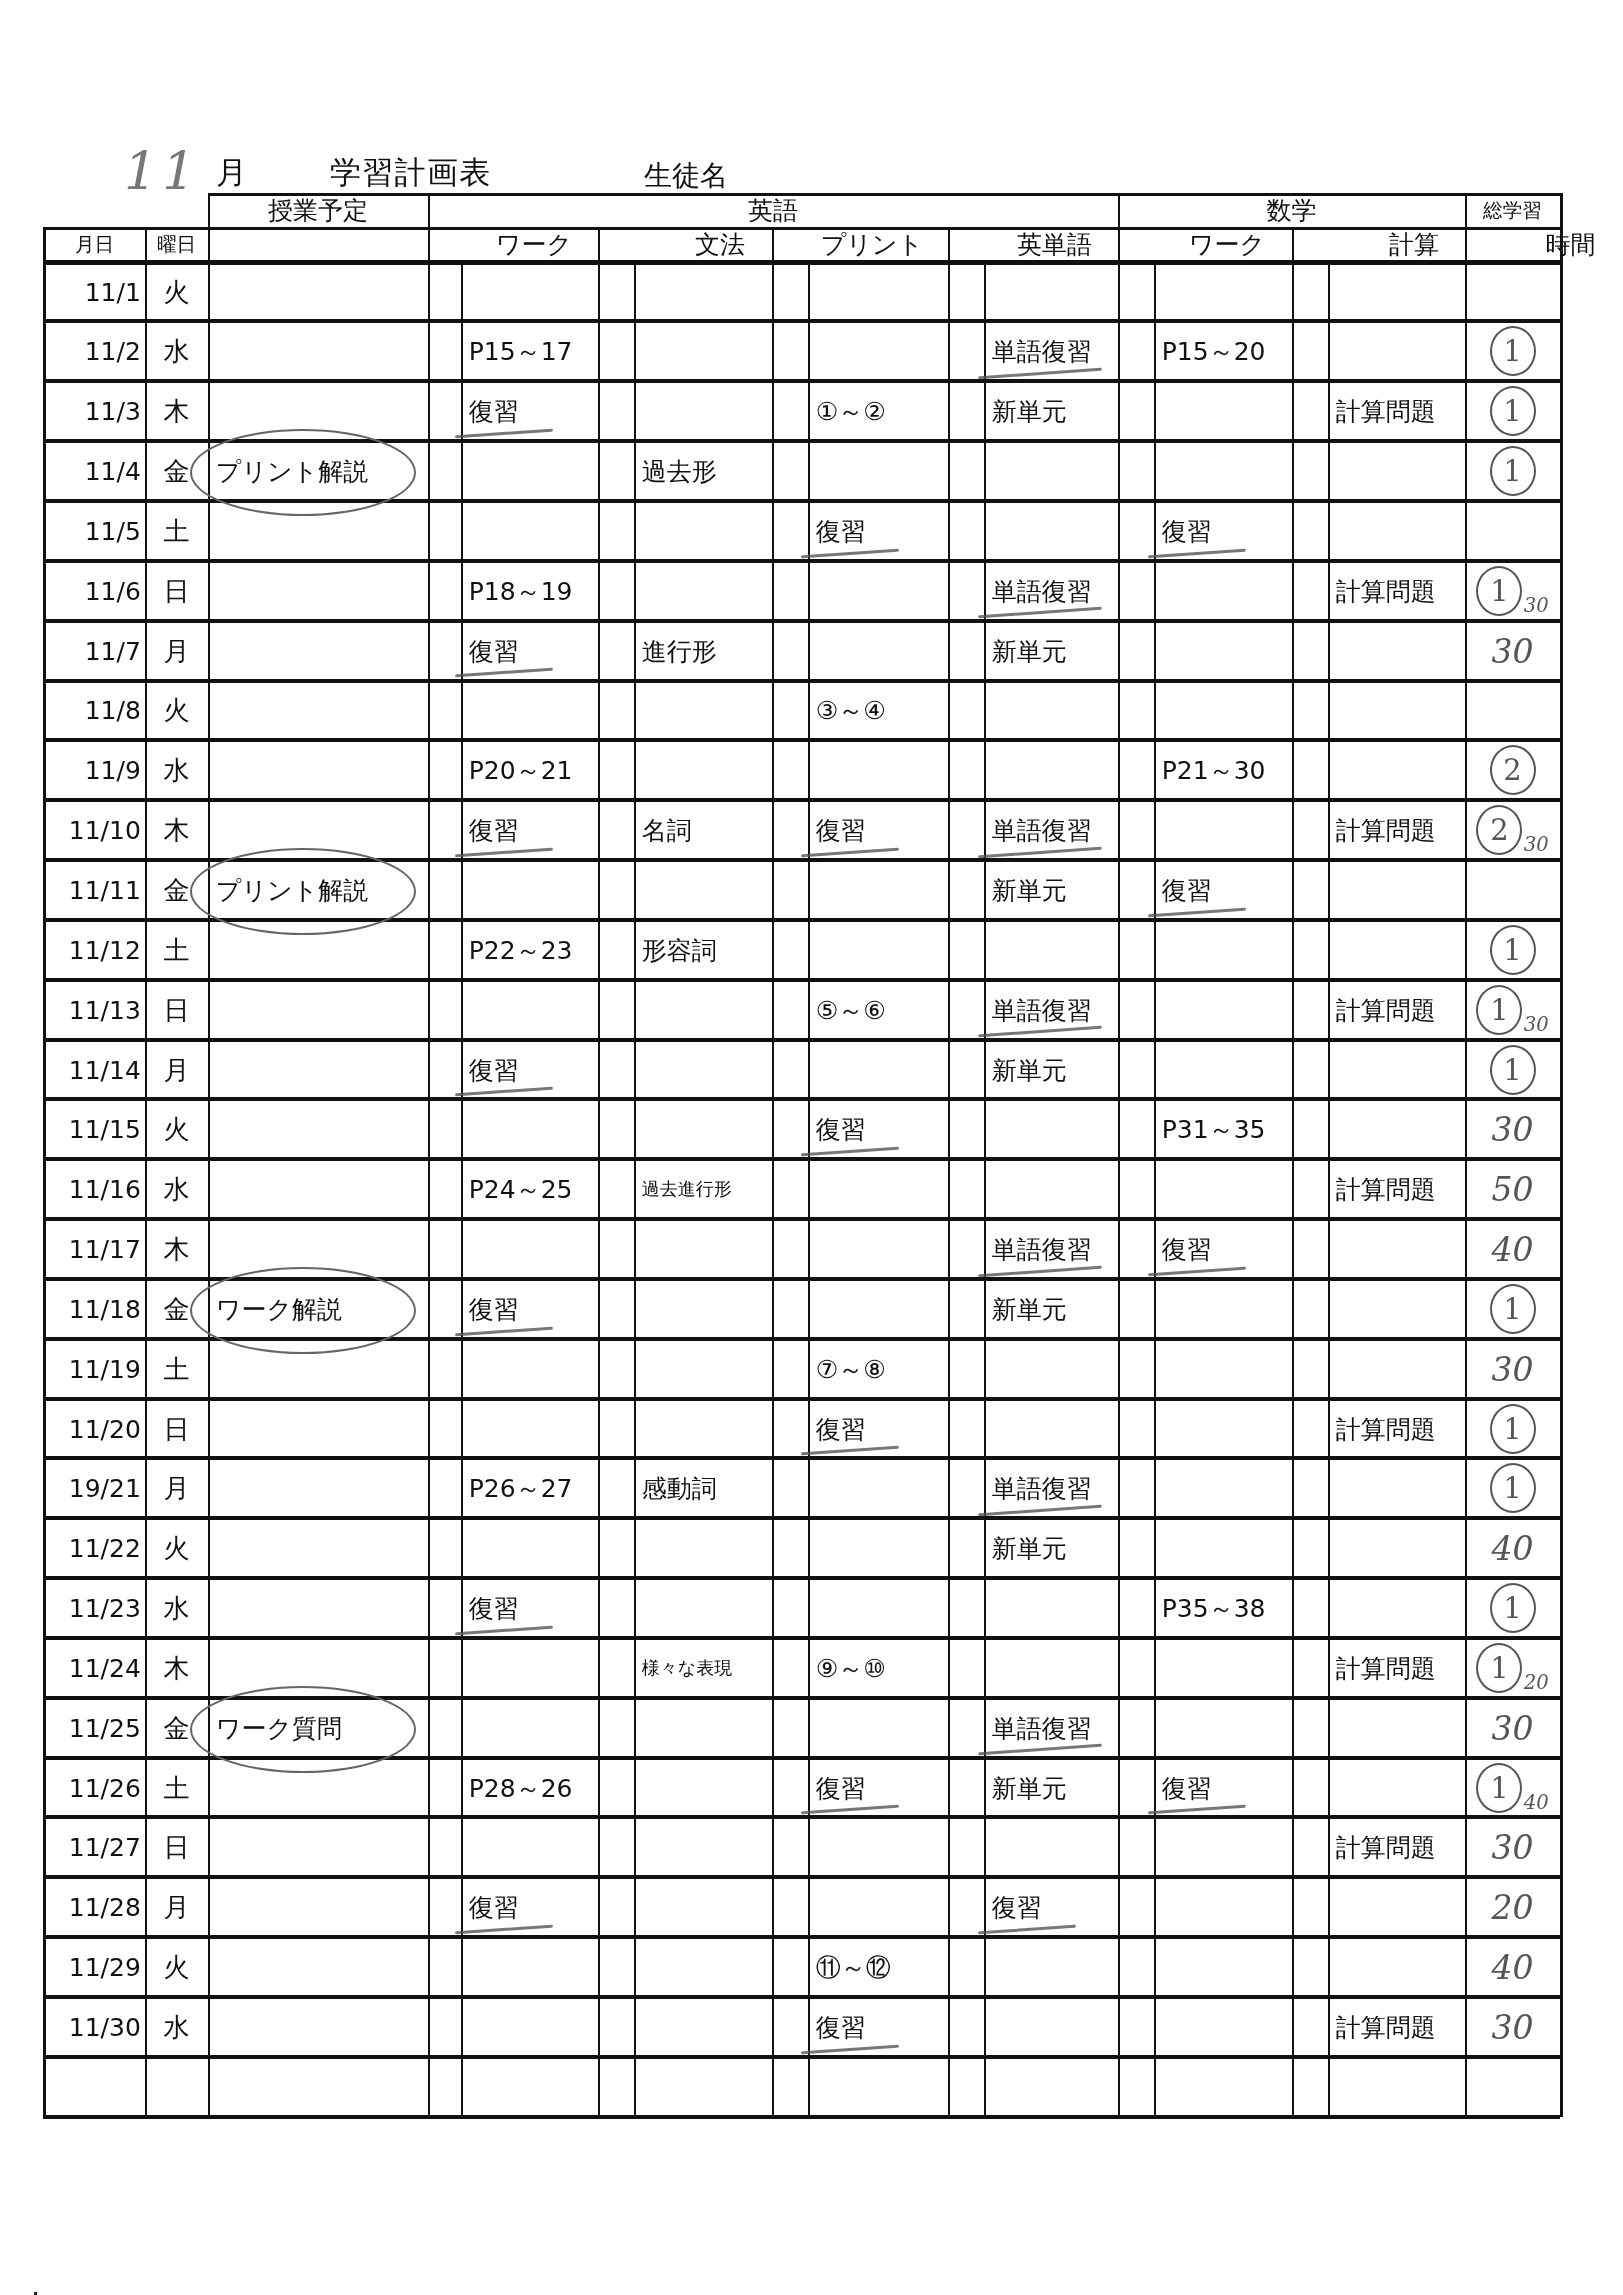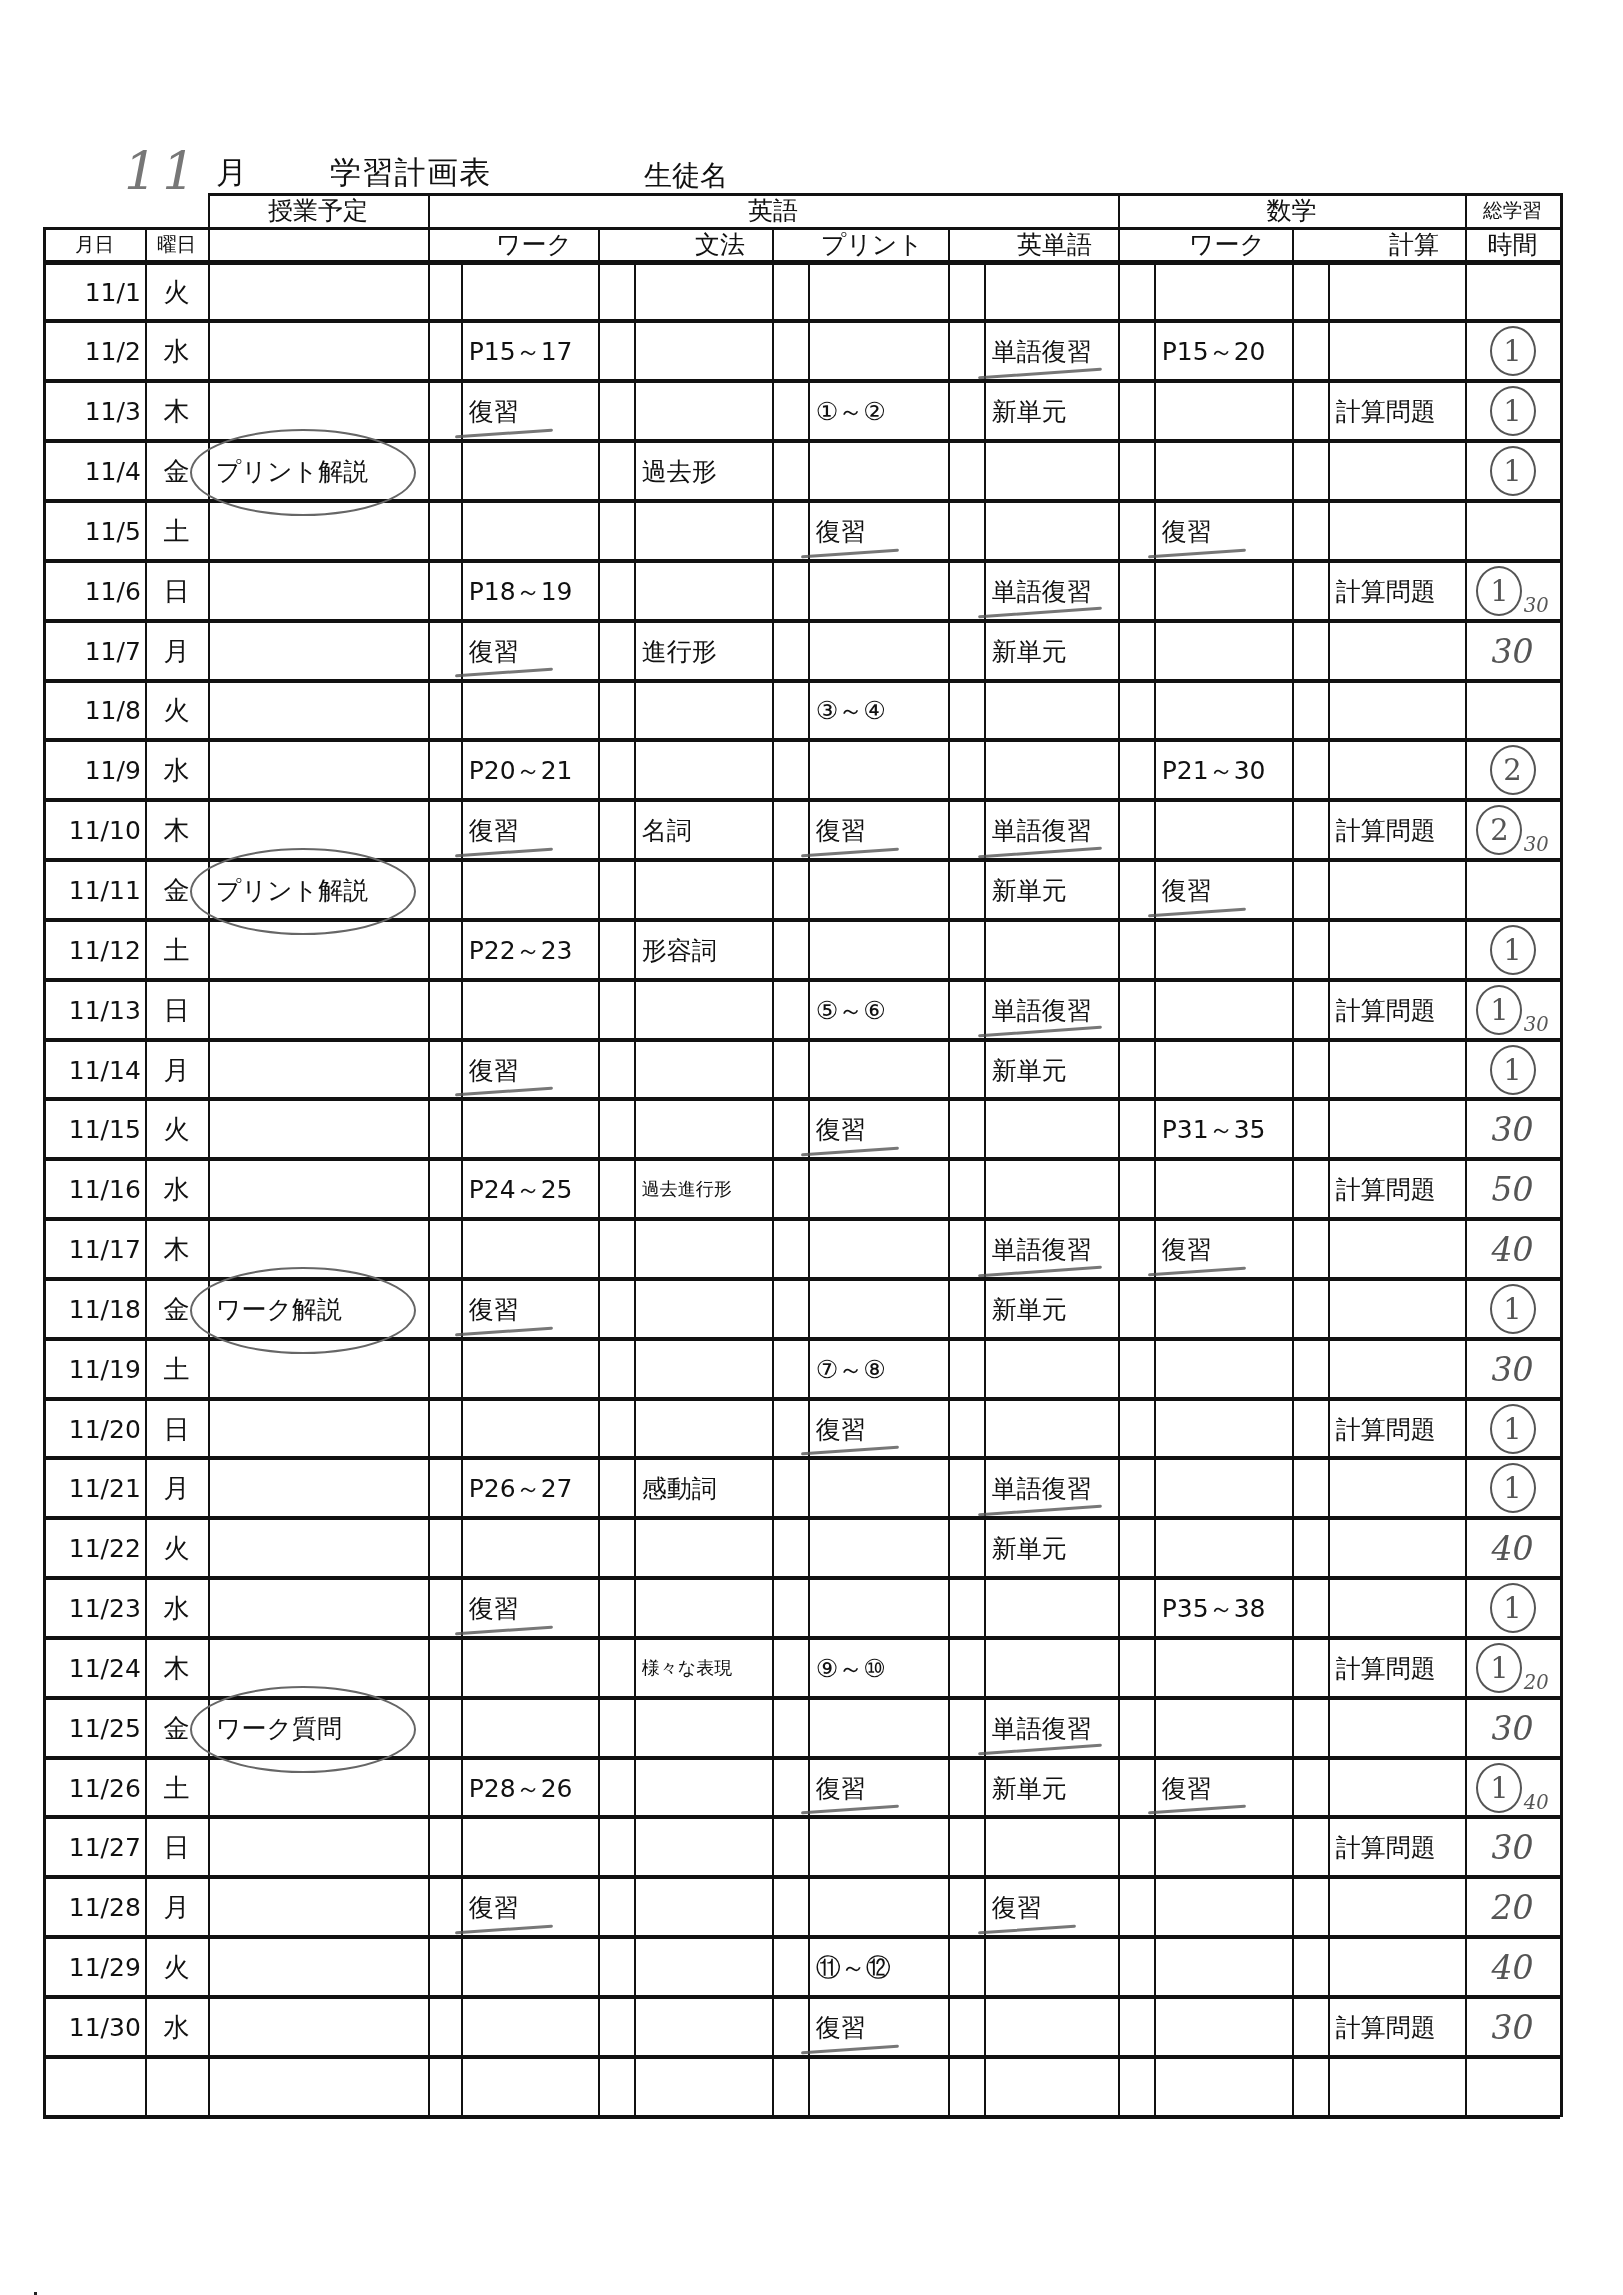--- a/index.html
+++ b/index.html
@@ -54,21 +54,21 @@
       <div class="hdr" style="left: 1118px; top: 193px; width: 347px; height: 34px;">数学</div>
       <div class="hdr small" style="left: 1465px; top: 193px; width: 95px; height: 34px;">総学習</div>
       <div class="hdr small" style="left: 43px; top: 227px; width: 103px; height: 35px;">月日</div>
       <div class="hdr small" style="left: 145px; top: 227px; width: 63px; height: 35px;">曜日</div>
       <div class="hdr right" style="left: 428px; top: 227px; width: 170px; height: 35px;">ワーク</div>
       <div class="hdr right" style="left: 598px; top: 227px; width: 173px; height: 35px;">文法</div>
       <div class="hdr right" style="left: 772px; top: 227px; width: 177px; height: 35px;">プリント</div>
       <div class="hdr right" style="left: 948px; top: 227px; width: 170px; height: 35px;">英単語</div>
       <div class="hdr right" style="left: 1118px; top: 227px; width: 173px; height: 35px;">ワーク</div>
       <div class="hdr right" style="left: 1292px; top: 227px; width: 173px; height: 35px;">計算</div>
-      <div class="hdr" style="left: 1465px; top: 227px; width: 95px; height: 35px;">時間</div>
+      <div class="hdr" style="left: 1523px; top: 227px; width: 95px; height: 35px;">時間</div>
       <div class="vline" style="left: 43px; top: 227px; width: 2.6px; height: 1890px;"></div>
       <div class="vline" style="left: 145px; top: 227px; width: 2px; height: 1890px;"></div>
       <div class="vline" style="left: 208px; top: 193px; width: 2px; height: 1924px;"></div>
       <div class="vline" style="left: 428px; top: 193px; width: 2px; height: 1924px;"></div>
       <div class="vline" style="left: 598px; top: 227px; width: 2px; height: 1890px;"></div>
       <div class="vline" style="left: 772px; top: 227px; width: 2px; height: 1890px;"></div>
       <div class="vline" style="left: 948px; top: 227px; width: 2px; height: 1890px;"></div>
       <div class="vline" style="left: 1118px; top: 193px; width: 2px; height: 1924px;"></div>
       <div class="vline" style="left: 1292px; top: 227px; width: 2px; height: 1890px;"></div>
       <div class="vline" style="left: 1465px; top: 193px; width: 2px; height: 1924px;"></div>
@@ -348,21 +348,21 @@
       <div class="cell txt" style="left: 634px; top: 1399px; width: 137px; height: 60px;"></div>
       <div class="cell txt" style="left: 808px; top: 1399px; width: 141px; height: 60px;">復習</div>
       <div class="cell txt" style="left: 984px; top: 1399px; width: 134px; height: 60px;"></div>
       <div class="cell txt" style="left: 1154px; top: 1399px; width: 137px; height: 60px;"></div>
       <div class="cell txt" style="left: 1328px; top: 1399px; width: 137px; height: 60px;">計算問題</div>
       <div class="hand" style="left: 1465px; top: 1399px; width: 95px; height: 60px;">
         <span class="ring">1</span>
       </div>
       <div class="underline-stroke" style="left: 801px; top: 1449px; width: 98px;"></div>
       <div class="hline" style="left: 43px; top: 1516px; width: 1517px; height: 3.9px;"></div>
-      <div class="cell date" style="left: 43px; top: 1458px; width: 103px; height: 60px;">11/21</div>
+      <div class="cell date" style="left: 43px; top: 1458px; width: 103px; height: 60px;">19/21</div>
       <div class="cell dow" style="left: 145px; top: 1458px; width: 63px; height: 60px;">月</div>
       <div class="cell txt" style="left: 208px; top: 1458px; width: 220px; height: 60px;"></div>
       <div class="cell txt" style="left: 461px; top: 1458px; width: 137px; height: 60px;">P26～27</div>
       <div class="cell txt" style="left: 634px; top: 1458px; width: 137px; height: 60px;">感動詞</div>
       <div class="cell txt" style="left: 808px; top: 1458px; width: 141px; height: 60px;"></div>
       <div class="cell txt" style="left: 984px; top: 1458px; width: 134px; height: 60px;">単語復習</div>
       <div class="cell txt" style="left: 1154px; top: 1458px; width: 137px; height: 60px;"></div>
       <div class="cell txt" style="left: 1328px; top: 1458px; width: 137px; height: 60px;"></div>
       <div class="hand" style="left: 1465px; top: 1458px; width: 95px; height: 60px;">
         <span class="ring">1</span>

